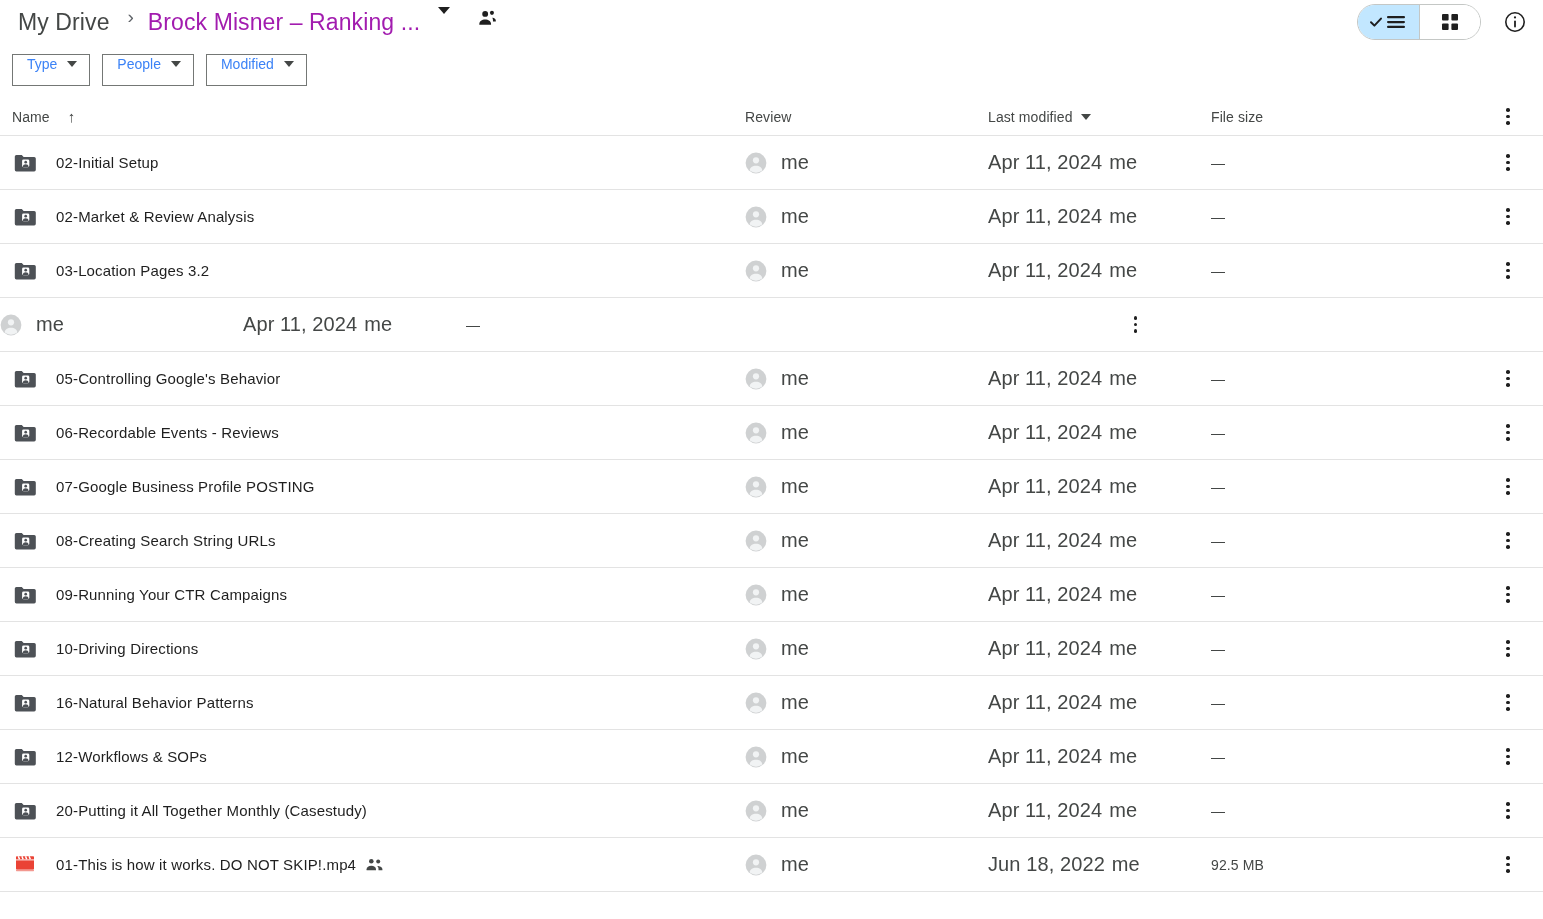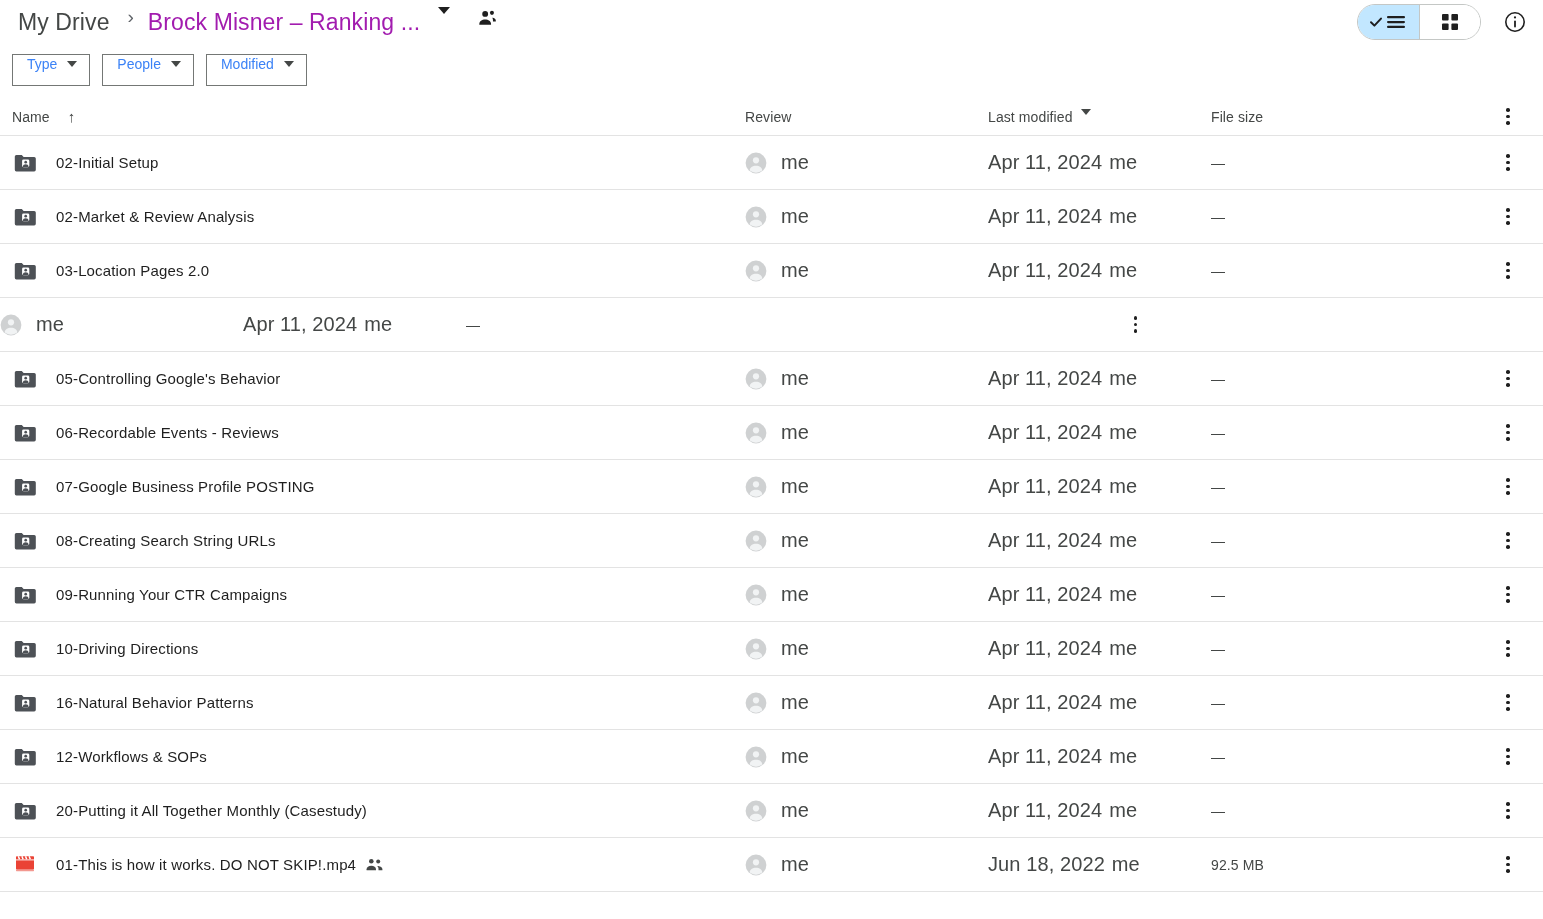--- a/index.html
+++ b/index.html
@@ -122,21 +122,21 @@
     align-items: center;
     height: 54px;
     border-bottom: 1px solid #e3e3e3;
   }
   .header-row {
     height: 38px;
     border-bottom: 1px solid #e3e3e3;
   }
   .col-name  { width: 745px; display: flex; align-items: center; padding-left: 12px; }
   .col-owner { width: 243px; display: flex; align-items: center; }
-  .col-mod   { width: 223px; display: flex; }
+  .col-mod   { width: 223px; display: flex; align-items: center; }
   .col-size  { width: 262px; display: flex; align-items: center; }
   .col-kebab { flex: 1; display: flex; align-items: center; justify-content: center; }
 
   .th {
     font-size: 14px;
     color: #444746;
     letter-spacing: 0.1px;
     cursor: pointer;
   }
   .th-static { cursor: default; }
@@ -342,21 +342,21 @@
       <div class="row">
         <div class="col-name">
           <span class="file-icon">
             <svg width="22" height="18" viewBox="0 0 22 18">
               <path d="M0.8 2.6a1.6 1.6 0 0 1 1.6-1.6h5.4l1.8 1.9h10.6a1.6 1.6 0 0 1 1.6 1.6v11.3a1.6 1.6 0 0 1-1.6 1.6H2.4A1.6 1.6 0 0 1 .8 15.8V2.6z" fill="#4d5156"></path>
               <rect x="8.1" y="5.6" width="7.2" height="7.6" rx="1.4" fill="#ffffff"></rect>
               <circle cx="11.7" cy="8.2" r="1.35" fill="#4d5156"></circle>
               <path d="M8.9 12.5c0-1.5 1.3-2.3 2.8-2.3s2.8.8 2.8 2.3v.5H8.9v-.5z" fill="#4d5156"></path>
             </svg>
           </span>
-          <span class="file-name">03-Location Pages 2.0</span>
+          <span class="file-name">03-Location Pages 3.2</span>
         </div>
         <div class="col-owner">
           <span class="avatar">
             <svg width="22" height="22" viewBox="0 0 22 22">
               <circle cx="11" cy="11" r="10.4" fill="#cfd1d2"></circle>
               <circle cx="11" cy="8.3" r="3.1" fill="#f1f3f4"></circle>
               <path d="M4.7 18.6c0-3.1 2.9-4.8 6.3-4.8s6.3 1.7 6.3 4.8a10.4 10.4 0 0 1-12.6 0z" fill="#f1f3f4"></path>
             </svg>
           </span>
           <span class="cell-text">me</span>

